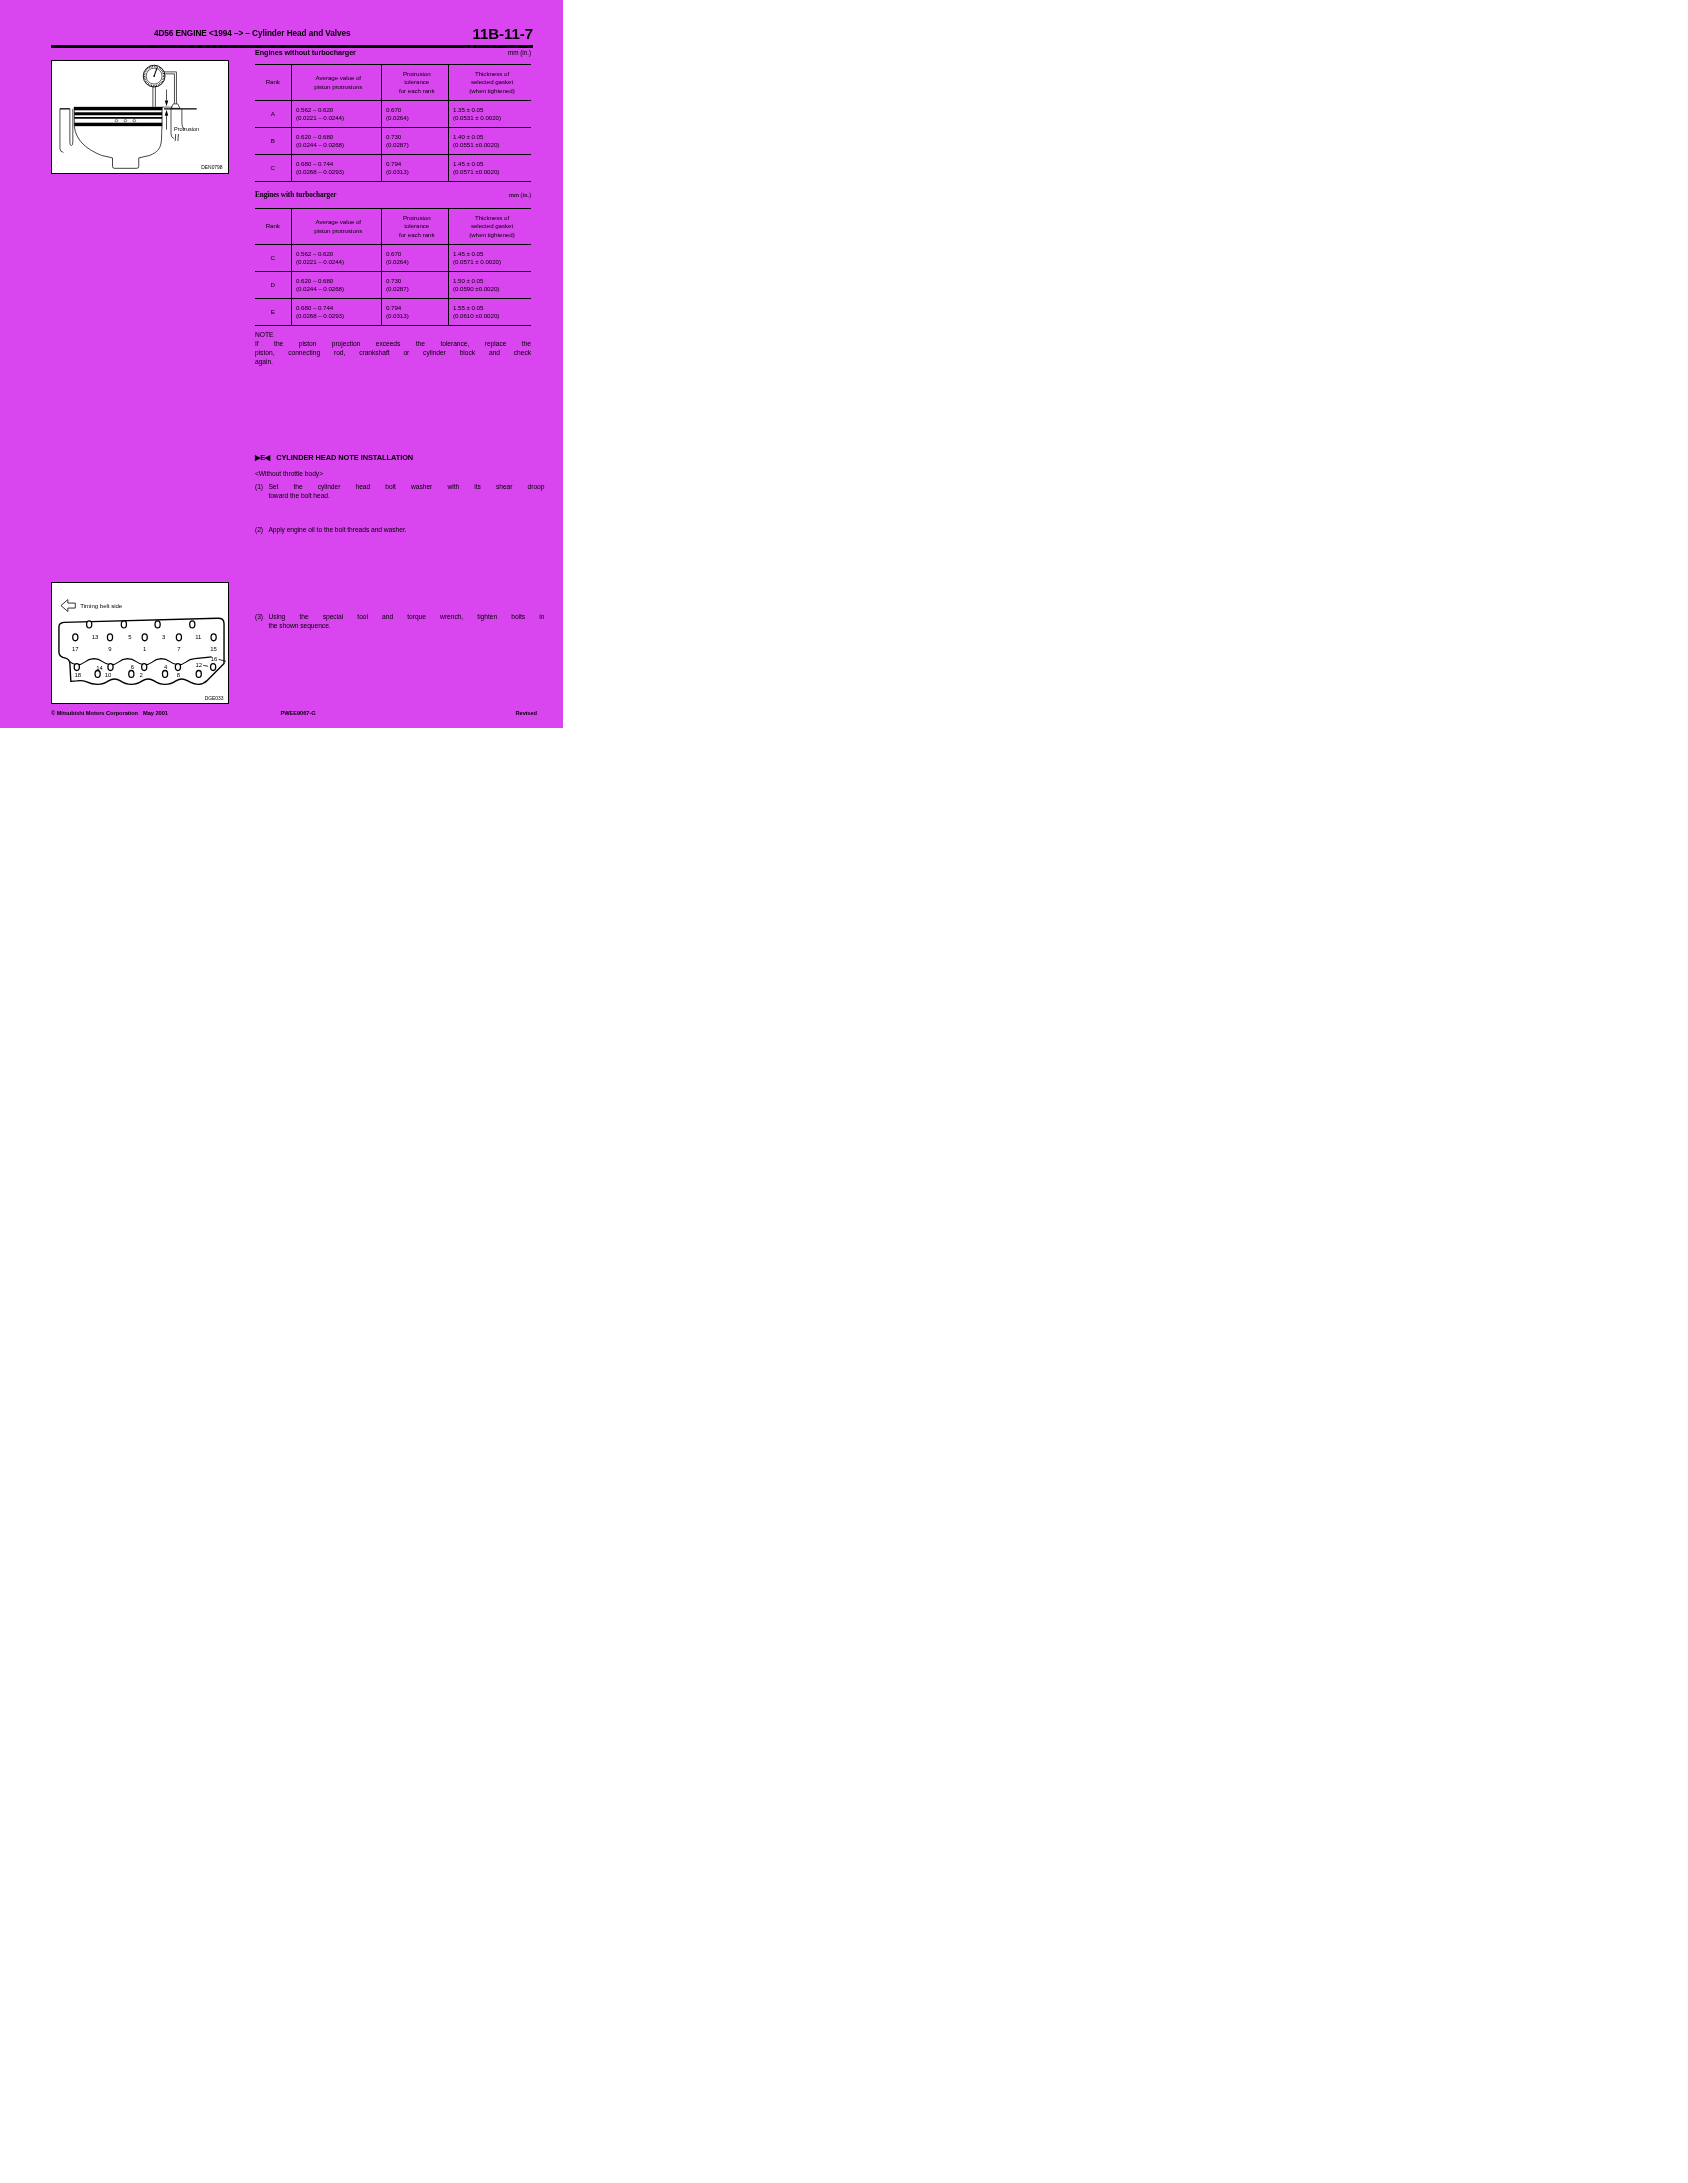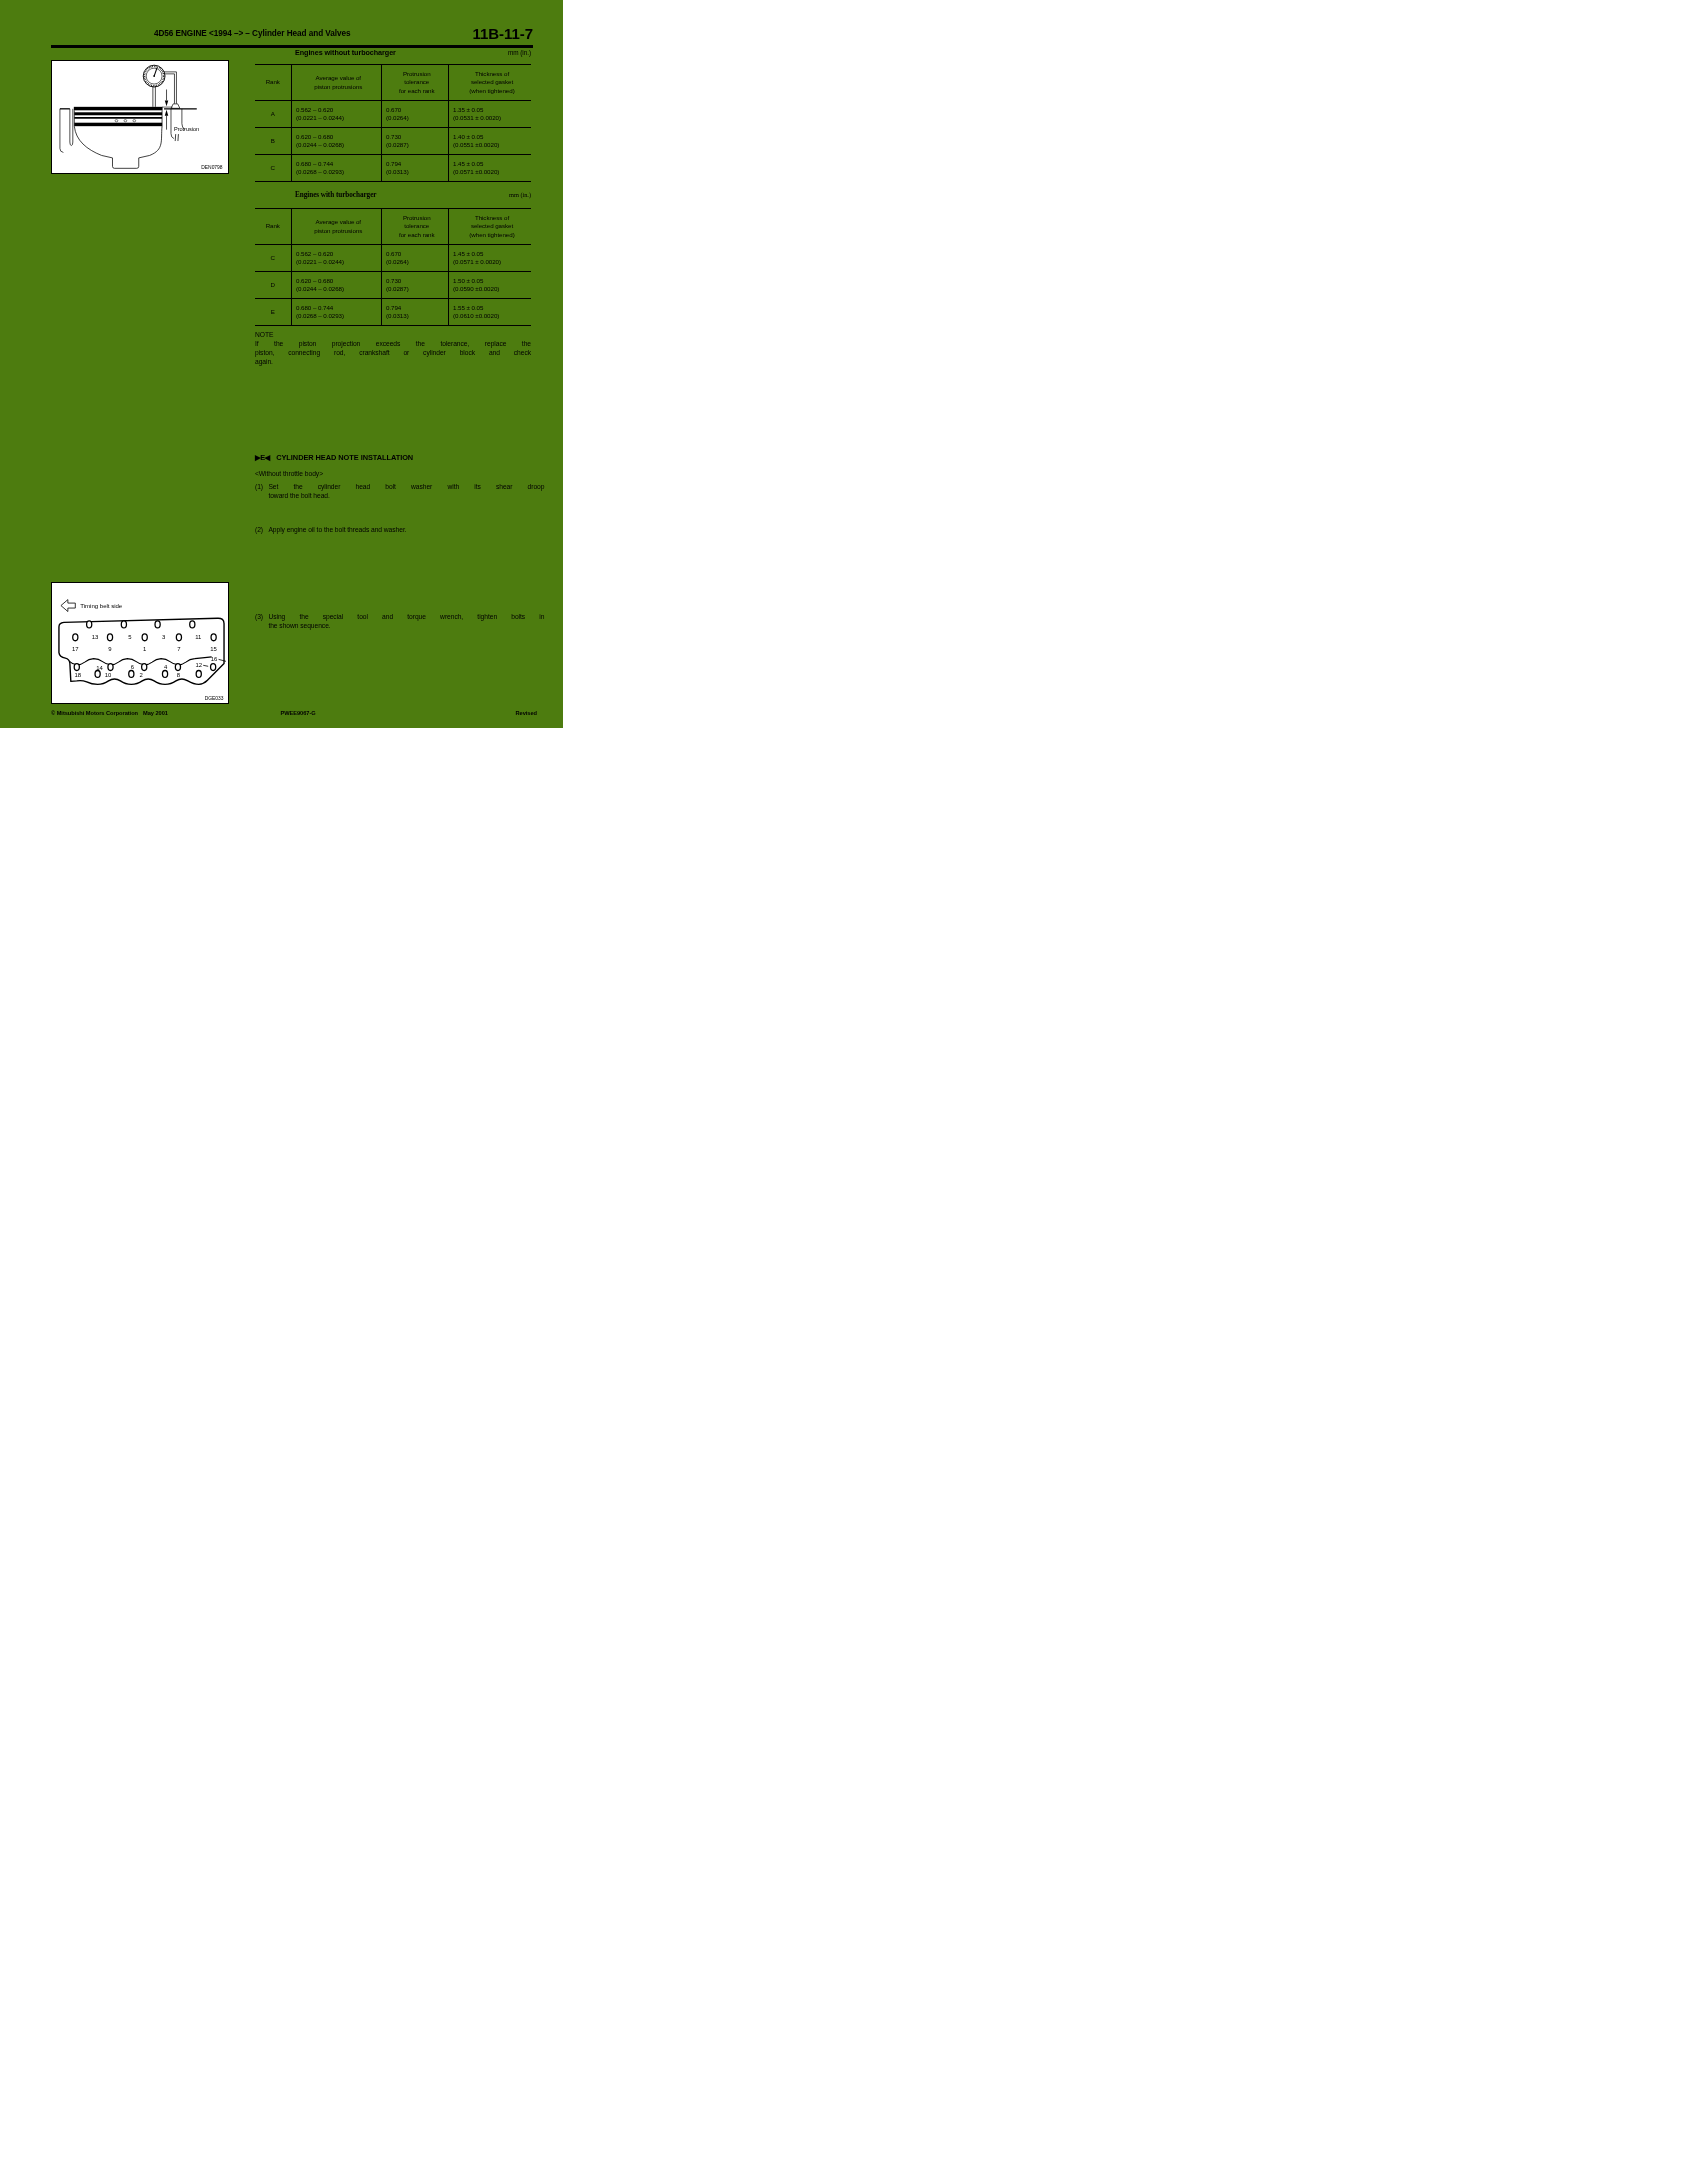--- a/index.html
+++ b/index.html
@@ -1,35 +1,35 @@
 <!DOCTYPE html>
 <html style="font-size:8px"><head>
 <meta charset="utf-8">
 <style>
   html,body{margin:0;padding:0;background:#fff;}
-  .page{position:relative;width:563px;height:728px;background:#4d7c0f;color:#000;
+  .page{position:relative;width:563px;height:728px;background:#d946ef;color:#000;
         font-family:"Liberation Sans",sans-serif;overflow:hidden;letter-spacing:-0.05px;}
   .abs{position:absolute;}
 
   
   .hdr-title{left:154px;top:29px;font-size:8.2px;font-weight:bold;white-space:nowrap;}
   .hdr-page{right:30px;top:25px;font-size:15px;font-weight:bold;}
   .hdr-bar{left:51px;right:30px;top:45px;height:3.2px;background:#000;}
 
   
   .figbox{border:1.3px solid #000;background:#fff;}
   #fig1{left:51px;top:60px;width:176px;height:112px;}
   #fig2{left:51px;top:582px;width:176px;height:120px;}
   .figbox svg{display:block;width:100%;height:100%;}
   svg text{font-family:"Liberation Sans",sans-serif;fill:#000;}
 
   
   .col{left:255px;width:276px;}
   .tbl-title{display:flex;justify-content:space-between;align-items:baseline;}
-  .tbl-title .t{font-weight:bold;font-size:7.2px;margin-left:40px;}
+  .tbl-title .t{font-weight:bold;font-size:7.2px;}
   .tbl-title .u{font-size:6.4px;}
   #t1t{top:48px;} #t1w{top:64px;} #t2t{top:191px;font-family:Liberation Serif, serif;} #t2w{top:208px;}
   #note{top:330px;} #sec{top:453px;} #sub{top:469px;}
   #st1{top:482px;} #st2{top:507px;} #st3{top:585px;}
 
   table{border-collapse:collapse;width:276px;table-layout:fixed;
         border-top:1.5px solid #000;border-bottom:1.5px solid #000;}
   th,td{font-weight:normal;font-size:6.2px;line-height:8.2px;vertical-align:middle;
         padding:0;border-bottom:1.2px solid #000;}
   tr:last-child td{border-bottom:0;}

